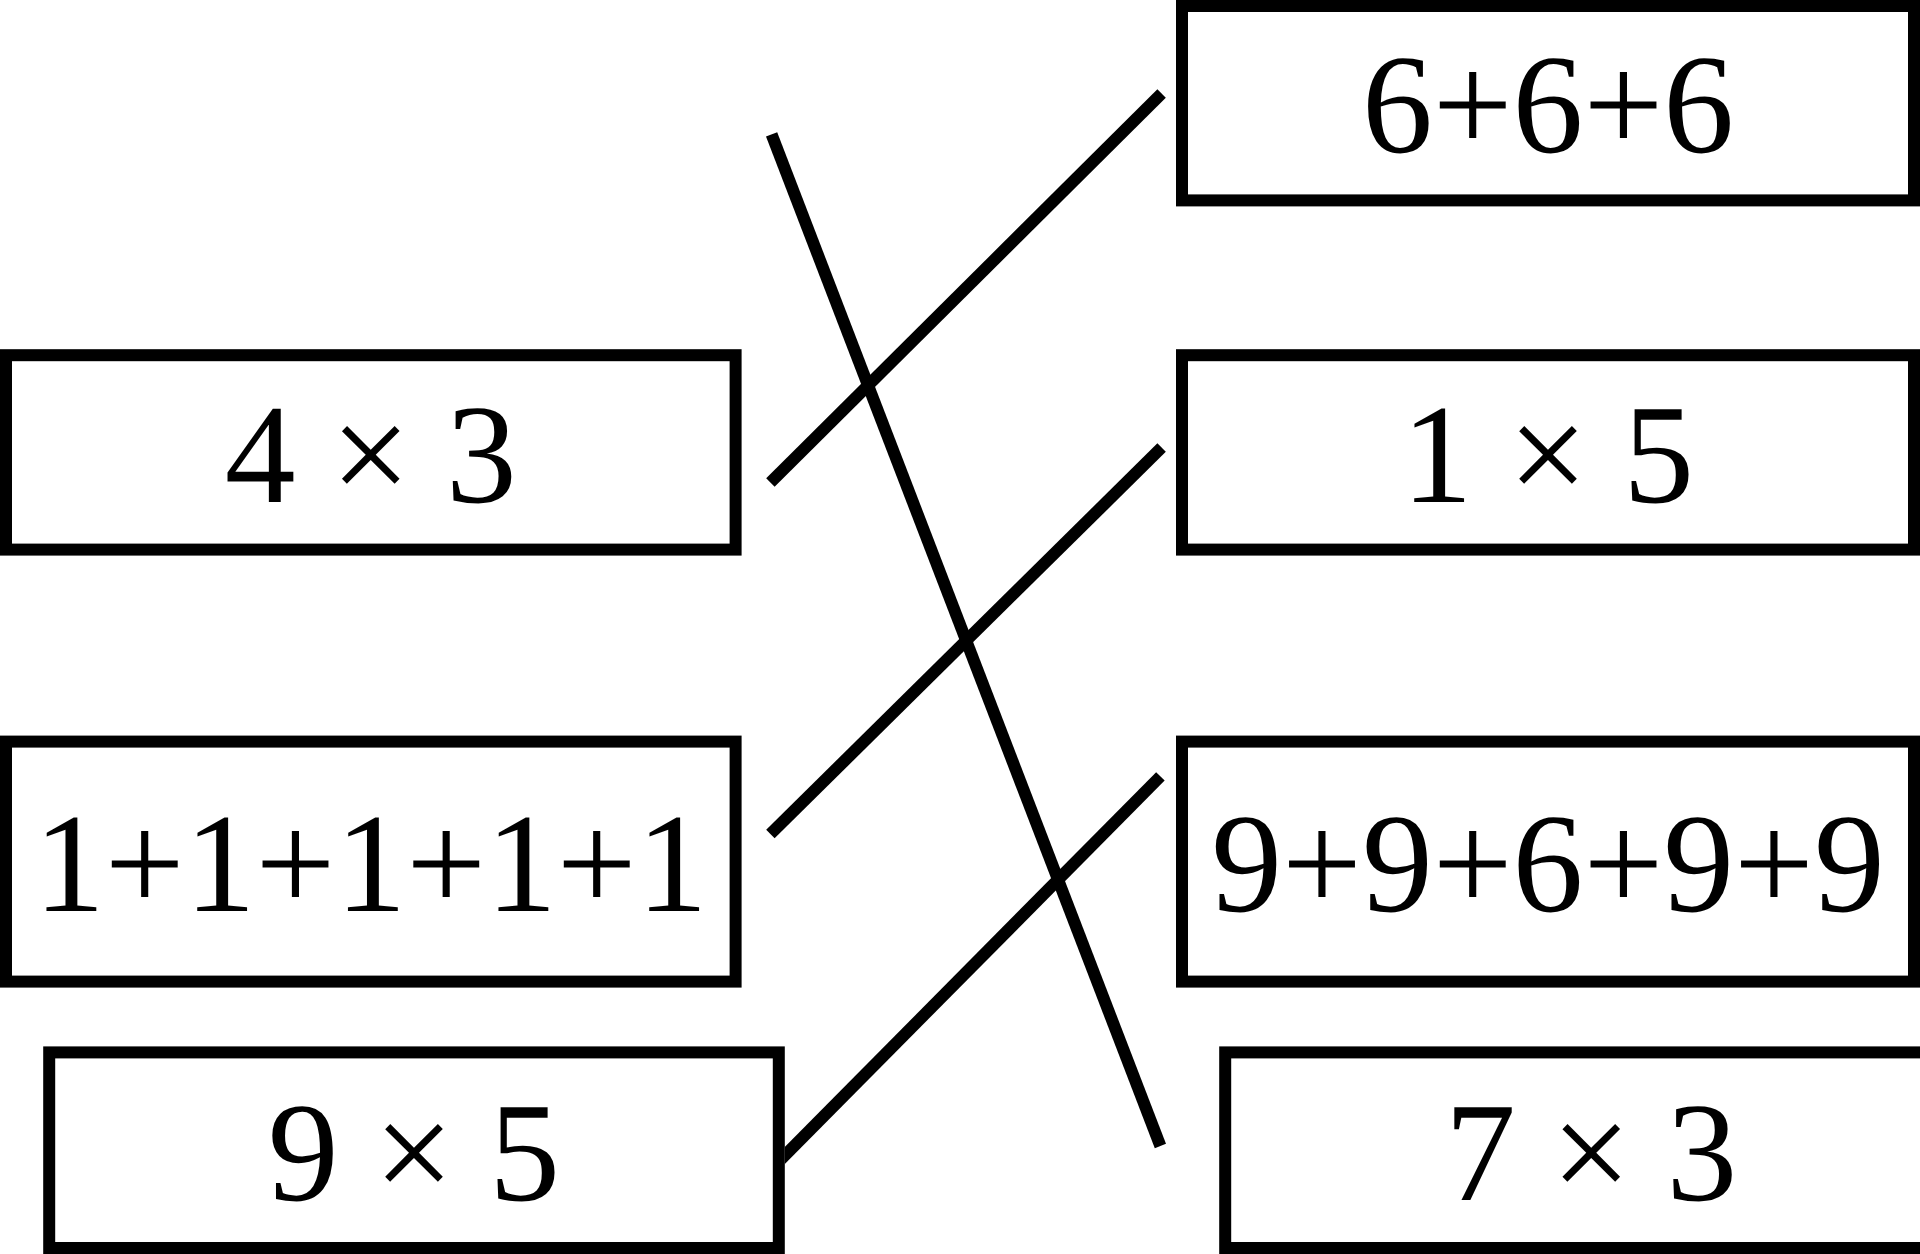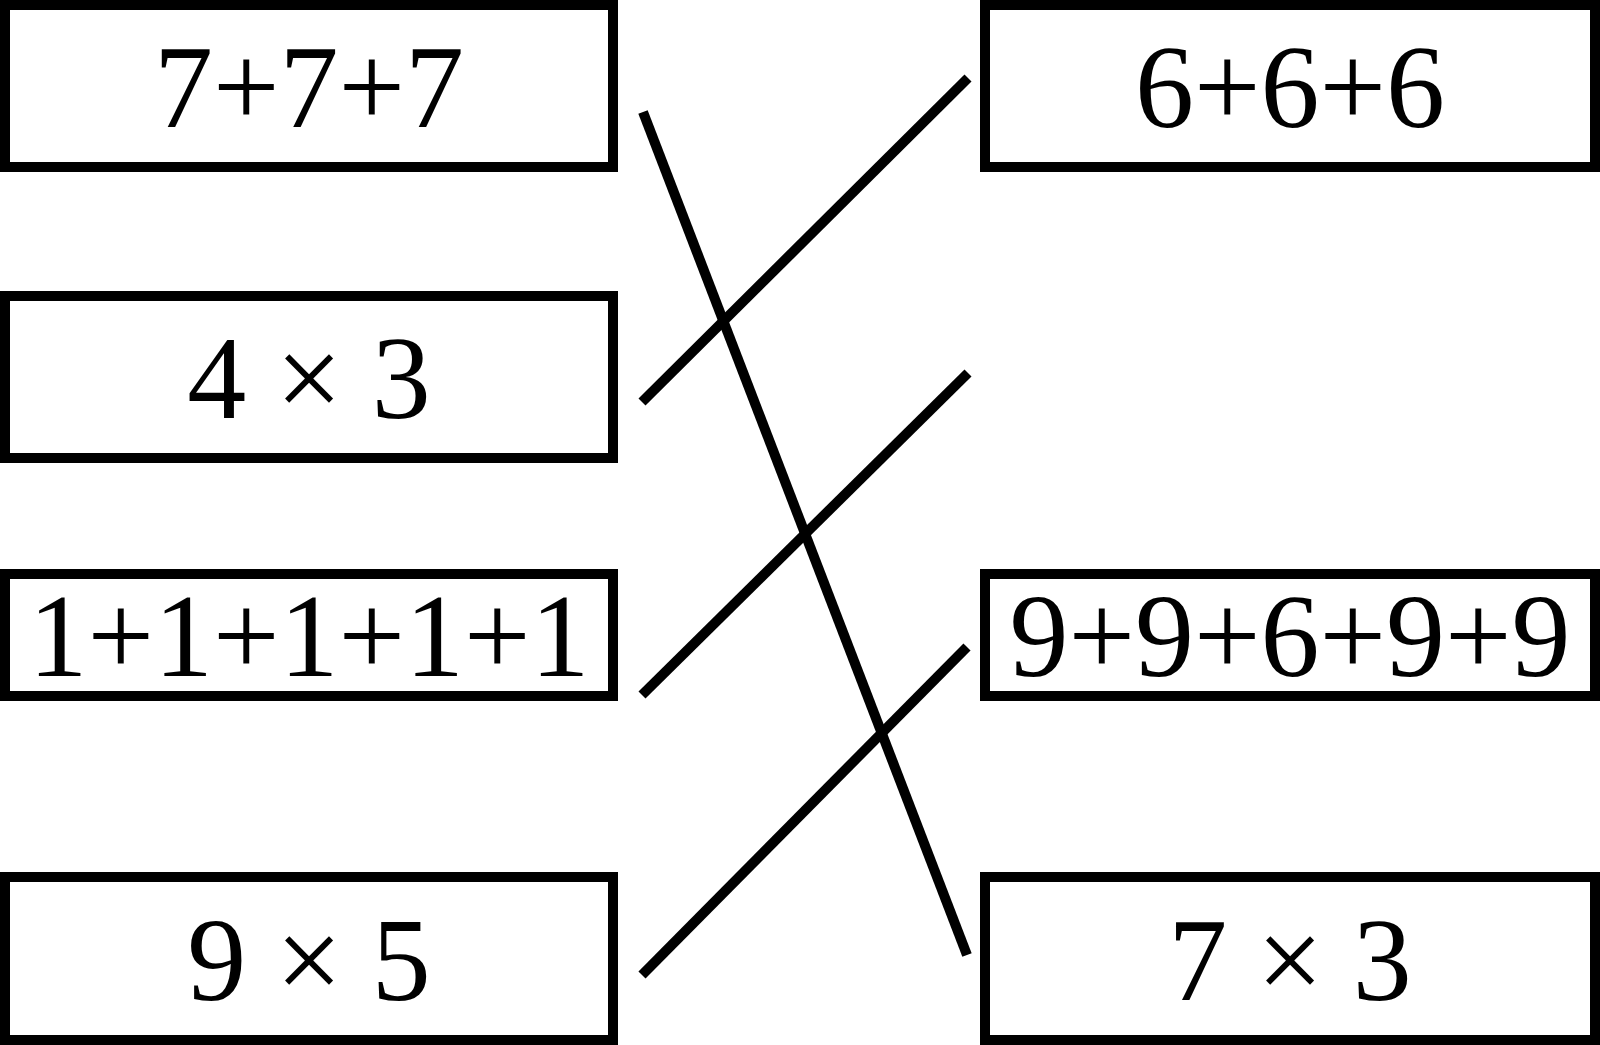--- a/index.html
+++ b/index.html
@@ -37,51 +37,51 @@
     line-height: 1;
     color: #000000;
     white-space: nowrap;
     
     transform: translateY(2px);
   }
   .col-left  { left: 0;     width: 618px; }
   .col-right { left: 980px; width: 620px; text-align: right; }
   .row-1 { top: 0;     height: 172px; }
   .row-2 { top: 291px; height: 172px; }
-  .row-3 { top: 569px; height: 132px; }
-  .row-4 { top: 872px; height: 173px; }
+  .row-3 { top: 613px; height: 210px; }
+  .row-4 { top: 872px; height: 173px; margin-left: 36px; }
 </style>
 </head>
 <body>
 
 <div class="canvas">
 
   <svg class="connection-svg" viewBox="0 0 1600 1045" xmlns="http://www.w3.org/2000/svg">
       <line x1="643" y1="112" x2="967" y2="955" stroke="#000000" stroke-width="10" stroke-linecap="butt"></line>
       <line x1="642" y1="402" x2="968" y2="78" stroke="#000000" stroke-width="10" stroke-linecap="butt"></line>
       <line x1="642" y1="695" x2="968" y2="373" stroke="#000000" stroke-width="10" stroke-linecap="butt"></line>
       <line x1="642" y1="975" x2="967" y2="647" stroke="#000000" stroke-width="10" stroke-linecap="butt"></line>
     </svg>
 
-  <div class="box col-left row-1">
-    <span class="expr">7+7+7</span>
-  </div>
   <div class="box col-left row-2">
     <span class="expr">4 × 3</span>
   </div>
   <div class="box col-left row-3">
     <span class="expr">1+1+1+1+1</span>
   </div>
   <div class="box col-left row-4">
     <span class="expr">9 × 5</span>
   </div>
 
   <div class="box col-right row-1">
     <span class="expr">6+6+6</span>
   </div>
+  <div class="box col-right row-2">
+    <span class="expr">1 × 5</span>
+  </div>
   <div class="box col-right row-3">
     <span class="expr">9+9+6+9+9</span>
   </div>
   <div class="box col-right row-4">
     <span class="expr">7 × 3</span>
   </div>
 
 </div>
 
 </body></html>

